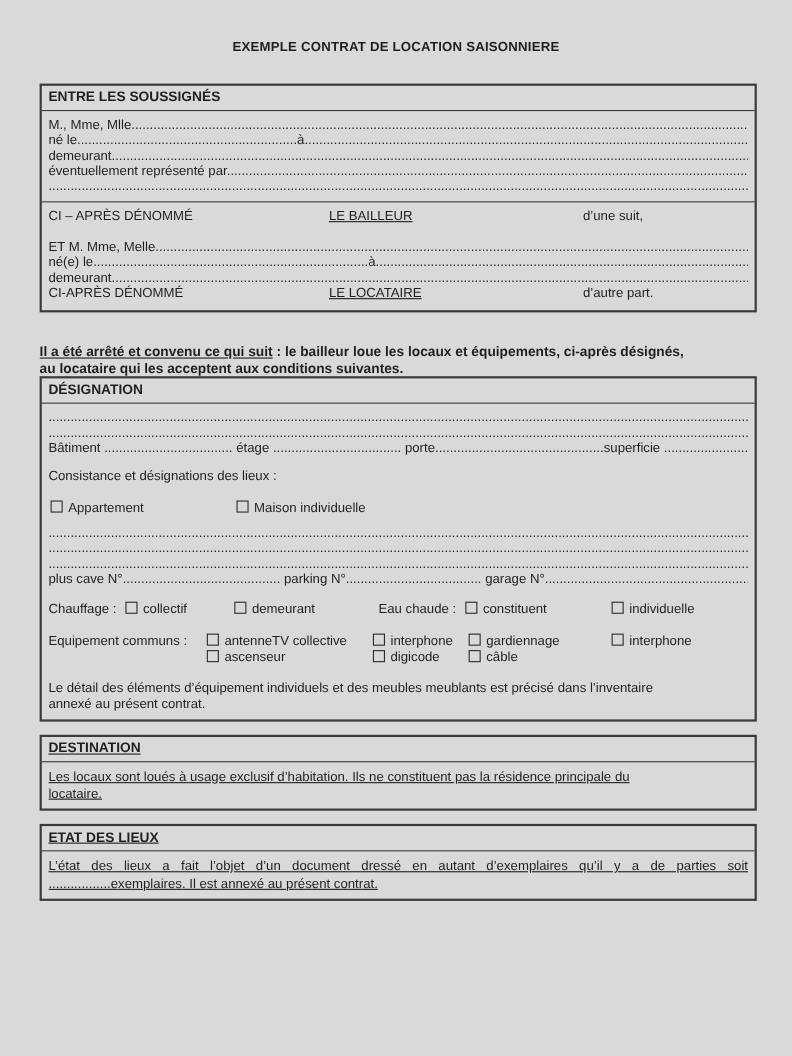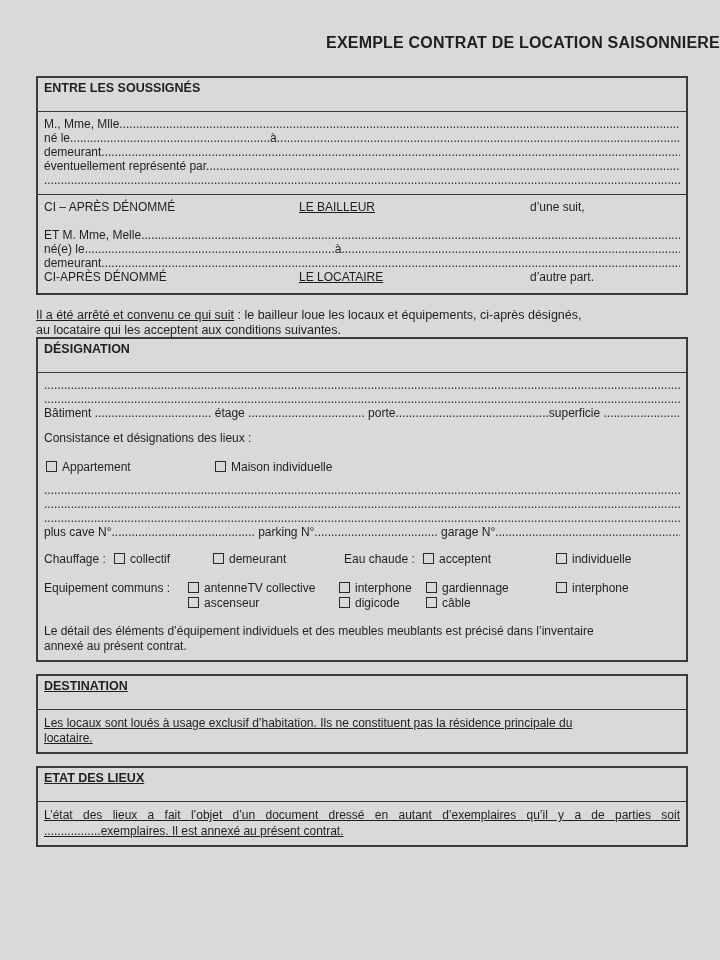--- a/index.html
+++ b/index.html
@@ -3,47 +3,47 @@
 <meta charset="utf-8">
 <style>
   html,body { margin:0; padding:0; }
   body { background:#d9d9d9; }
   .page {
     position:relative; width:720px; height:960px; overflow:hidden;
     background:#d9d9d9; color:#1f1f1f;
     font-family:"Liberation Sans", sans-serif;
   }
   .title {
-    padding-top:34px; text-align:right;
-    font-size:16px; font-weight:bold; line-height:17px; letter-spacing:.2px;
+    padding-top:34px; text-align:center;
+    font-size:12px; font-weight:bold; line-height:17px; letter-spacing:.2px;
   }
   .box {
     margin-left:36px; margin-right:32px;
     border:2px solid #3a3a3a; background:transparent;
   }
   .box-header {
     font-weight:bold; font-size:12.5px; line-height:15px;
-    padding:3px 6px 15px; border-bottom:1px solid #3a3a3a;
+    padding:3px 6px 4px; border-bottom:1px solid #3a3a3a;
   }
   .box-body { padding:5px 6px 7px; font-size:12px; line-height:14px; }
   .line { white-space:nowrap; overflow:hidden; height:14px; }
   .line15 { white-space:nowrap; overflow:hidden; height:15px; }
   .hr { border-top:1px solid #3a3a3a; margin:7px -6px 5px; height:0; }
   .gap8 { height:8px; } .gap10 { height:10px; } .gap12 { height:12px; } .gap14 { height:14px; }
   .prow { position:relative; height:15px; }
   .prow16 { position:relative; height:16px; }
   .pos { position:absolute; top:0; white-space:nowrap; }
   .und { text-decoration:underline; }
   .cb {
     display:inline-block; width:9px; height:9px;
     border:1px solid #2a2a2a; margin-right:5px; vertical-align:-1px;
     background:transparent;
   }
   .intro {
-    margin:12px 32px 0 36px; font-weight:normal; font-size:12.5px; line-height:16px;
+    margin:28px 32px 0 36px; font-weight:bold; font-size:12.5px; line-height:16px;
   }
   .mt14 { } .mt12 { margin-top:12px;text-decoration:underline; } .mt25 { margin-top:25px; }
   .para { font-size:12px; line-height:16px; }
   .justify { text-align:justify; text-align-last:justify; }
 </style>
 </head>
 <body>
 
 <div class="page">
 
@@ -97,21 +97,21 @@
       <div class="line">..............................................................................................................................................................................................................</div>
       <div class="line">..............................................................................................................................................................................................................</div>
       <div class="line">..............................................................................................................................................................................................................</div>
       <div class="line15">plus cave N°........................................... parking N°..................................... garage N°..............................................................</div>
       <div class="gap12"></div>
       <div class="prow">
         <span class="pos" style="left:0">Chauffage :</span>
         <span class="pos" style="left:70px"><span class="cb"></span><span>collectif</span></span>
         <span class="pos" style="left:169px"><span class="cb"></span><span>demeurant</span></span>
         <span class="pos" style="left:300px">Eau chaude :</span>
-        <span class="pos" style="left:379px"><span class="cb"></span><span>acceptent</span></span>
+        <span class="pos" style="left:379px"><span class="cb"></span><span>constituent</span></span>
         <span class="pos" style="left:512px"><span class="cb"></span><span>individuelle</span></span>
       </div>
       <div class="gap14"></div>
       <div class="prow">
         <span class="pos" style="left:0">Equipement communs :</span>
         <span class="pos" style="left:144px"><span class="cb"></span><span>antenneTV collective</span></span>
         <span class="pos" style="left:295px"><span class="cb"></span><span>interphone</span></span>
         <span class="pos" style="left:382px"><span class="cb"></span><span>gardiennage</span></span>
         <span class="pos" style="left:512px"><span class="cb"></span><span>interphone</span></span>
       </div>

